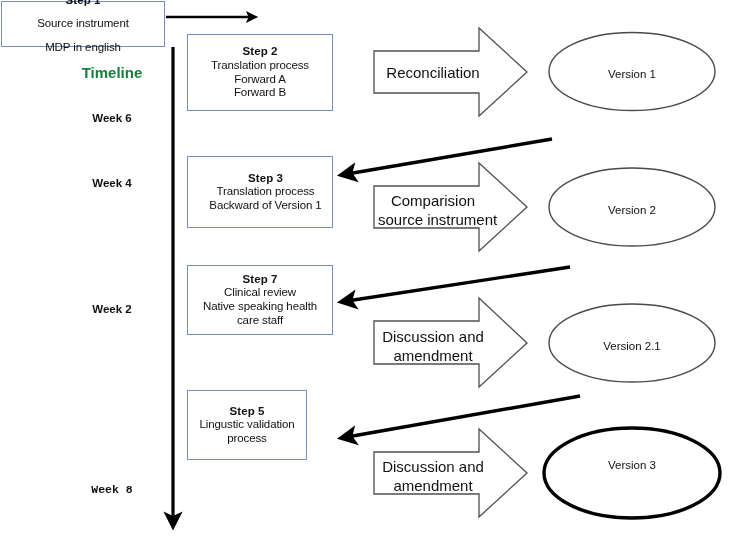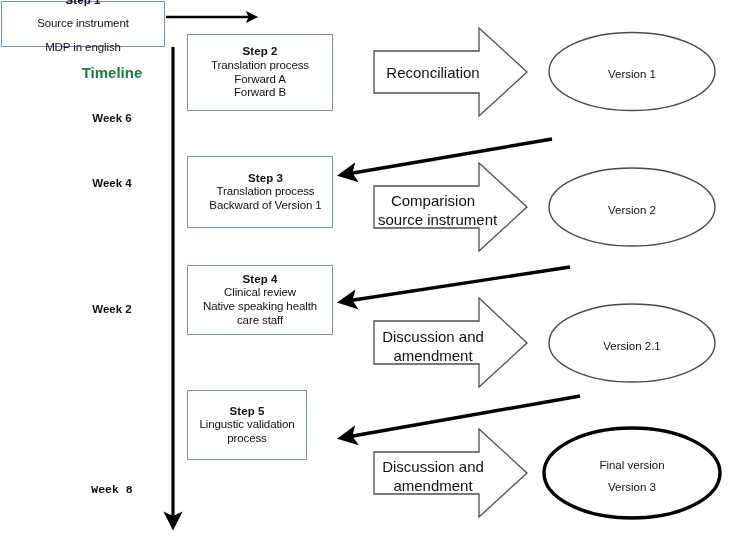--- a/index.html
+++ b/index.html
@@ -181,21 +181,21 @@
     <div class="step-line">Forward B</div>
   </div>
 
   <div class="step-box" style="left:187px; top:156px; width:146px; height:72px;padding-left:11px;">
     <div class="step-title">Step 3</div>
     <div class="step-line">Translation process</div>
     <div class="step-line">Backward of Version 1</div>
   </div>
 
   <div class="step-box" style="left:187px; top:265px; width:146px; height:70px;">
-    <div class="step-title">Step 4</div>
+    <div class="step-title">Step 7</div>
     <div class="step-line">Clinical review</div>
     <div class="step-line">Native speaking health</div>
     <div class="step-line">care staff</div>
   </div>
 
   <div class="step-box" style="left:187px; top:390px; width:120px; height:70px;">
     <div class="step-title">Step 5</div>
     <div class="step-line">Lingustic validation</div>
     <div class="step-line">process</div>
   </div>
@@ -232,17 +232,16 @@
 
   <div class="ellipse-label" style="left:549px; top:200px; width:166px;">
     <div>Version 2</div>
   </div>
 
   <div class="ellipse-label" style="left:549px; top:336px; width:166px;">
     <div>Version 2.1</div>
   </div>
 
   <div class="ellipse-label" style="left:544px; top:455px; width:176px;">
-    <div>Final version</div>
     <div>Version 3</div>
   </div>
 
 </div>
 
 </body></html>

